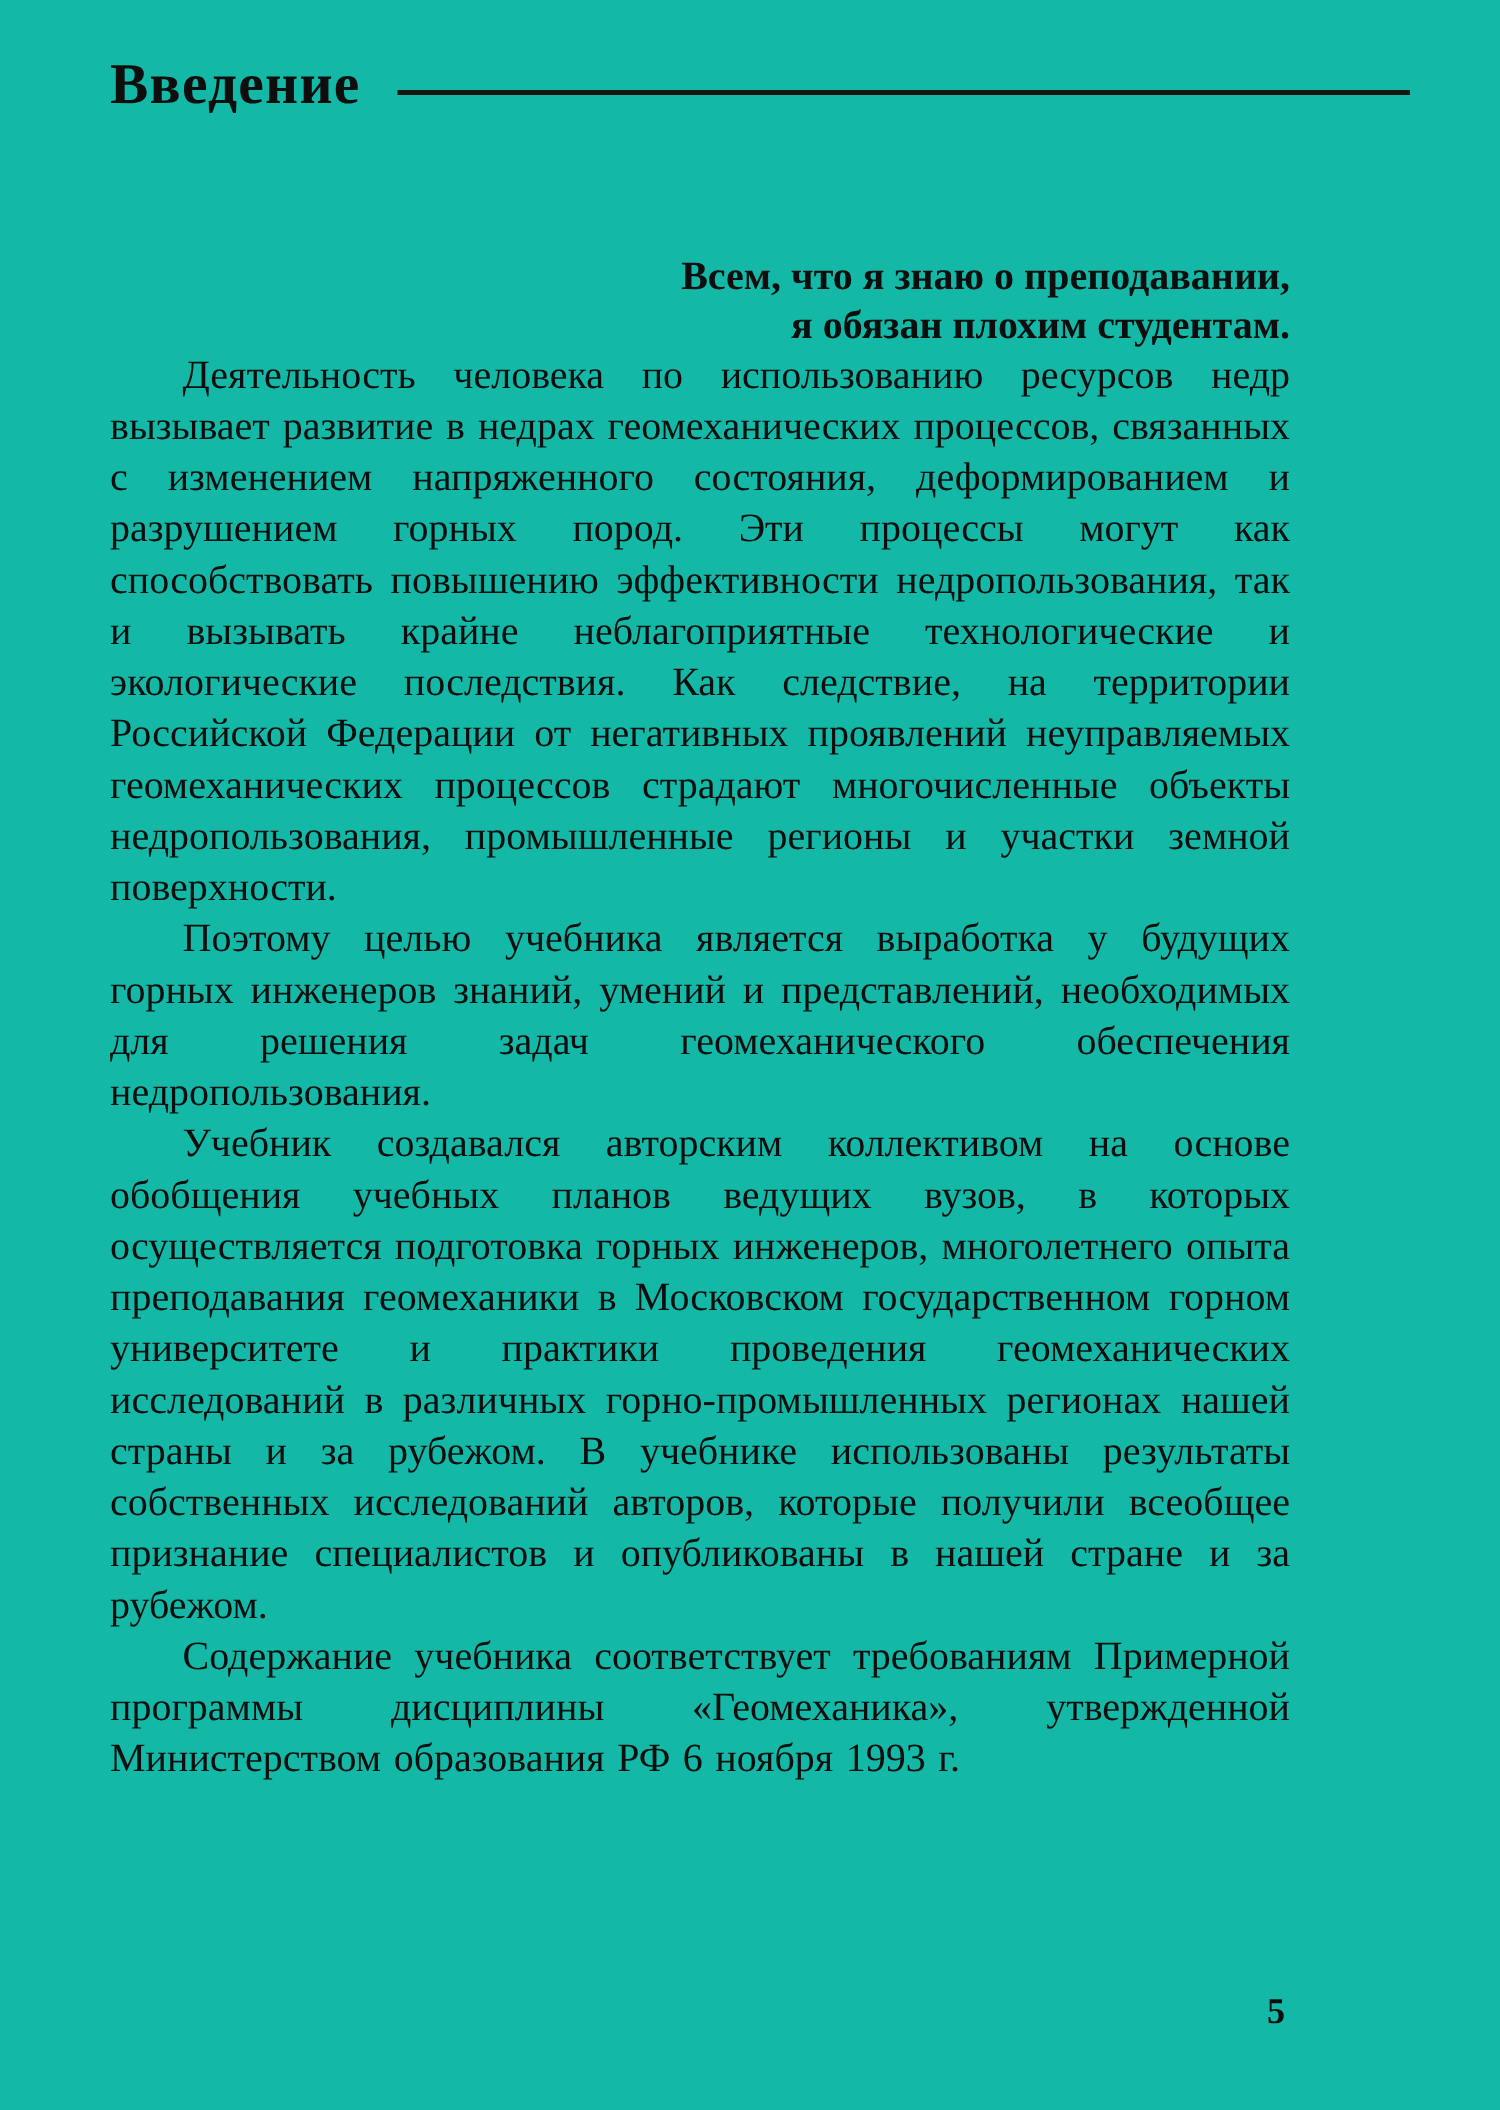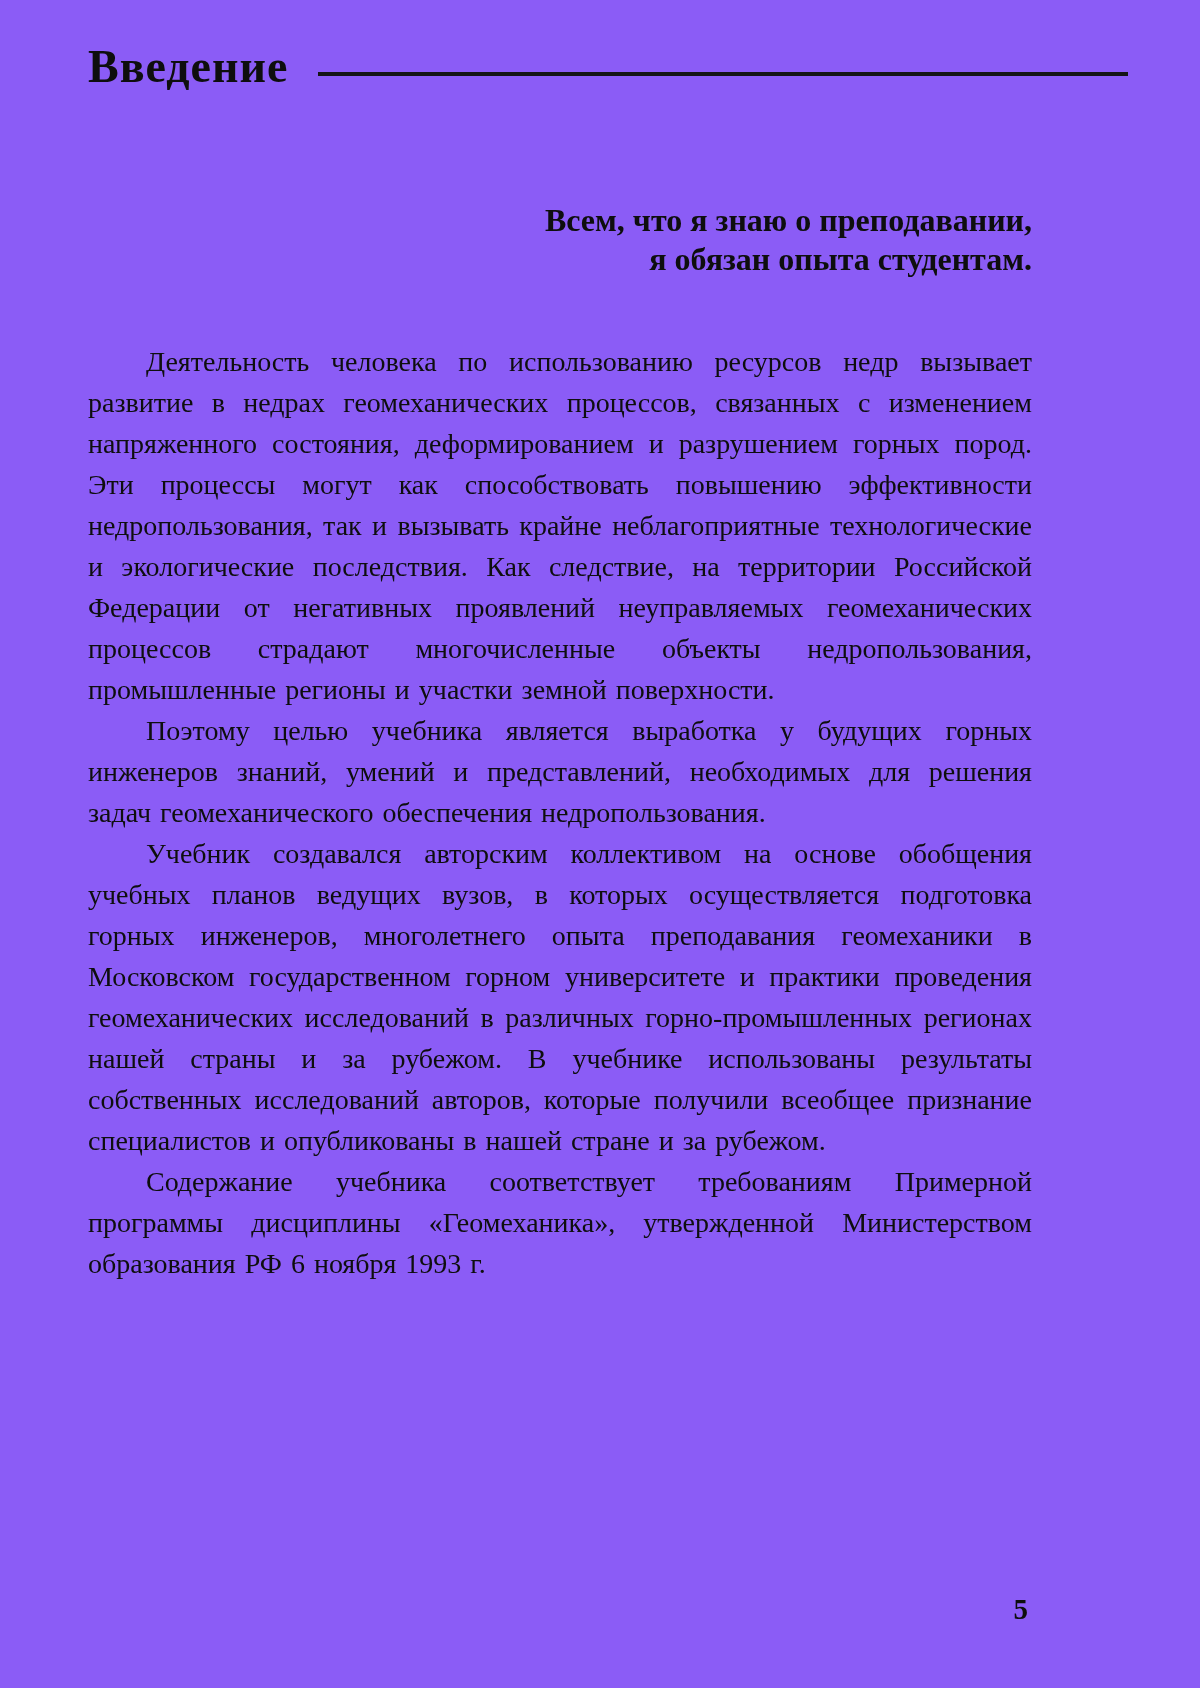--- a/index.html
+++ b/index.html
@@ -10,21 +10,21 @@
   body {
     width: 1200px;
     height: 1688px;
     position: relative;
     font-family: "Liberation Serif", serif;
     color: #0e0e0e;
   }
   .page {
     position: absolute;
     inset: 0;
-    background: #8b5cf6;
+    background: #14b8a6;
     overflow: hidden;
   }
 
   
   .heading-row {
     display: flex;
     align-items: center;
     padding-top: 40px;
     margin-left: 88px;
     margin-right: 72px;
@@ -54,24 +54,23 @@
     font-weight: bold;
   }
   .epigraph-author {
     font-style: italic;
     font-weight: bold;
     margin-top: 8px;
   }
 
   
   .body-text {
-    margin-top: 62px;
     margin-left: 88px;
     width: 944px;
-    font-size: 28px;
+    font-size: 32px;
     line-height: 41px;
     text-align: justify;
     word-spacing: 2px;
   }
   .body-text p {
     margin: 0;
     text-indent: 58px;
   }
 
   
@@ -88,21 +87,21 @@
 
 <div class="page">
 
   <div class="heading-row">
     <h1 class="chapter-title">Введение</h1>
     <div class="heading-rule"></div>
   </div>
 
   <div class="epigraph">
     <div>Всем, что я знаю о преподавании,</div>
-    <div>я обязан опыта студентам.</div>
+    <div>я обязан плохим студентам.</div>
   </div>
 
   <div class="body-text">
     <p>Деятельность человека по использованию ресурсов недр вызывает развитие в недрах геомеханических процессов, связанных с изменением напряженного состояния, деформированием и разрушением горных пород. Эти процессы могут как способствовать повышению эффективности недропользования, так и вызывать крайне неблагоприятные технологические и экологические последствия. Как следствие, на территории Российской Федерации от негативных проявлений неуправляемых геомеханических процессов страдают многочисленные объекты недропользования, промышленные регионы и участки земной поверхности.</p>
     <p>Поэтому целью учебника является выработка у будущих горных инженеров знаний, умений и представлений, необходимых для решения задач геомеханического обеспечения недропользования.</p>
     <p>Учебник создавался авторским коллективом на основе обобщения учебных планов ведущих вузов, в которых осуществляется подготовка горных инженеров, многолетнего опыта преподавания геомеханики в Московском государственном горном университете и практики проведения геомеханических исследований в различных горно-промышленных регионах нашей страны и за рубежом. В учебнике использованы результаты собственных исследований авторов, которые получили всеобщее признание специалистов и опубликованы в нашей стране и за рубежом.</p>
     <p>Содержание учебника соответствует требованиям Примерной программы дисциплины «Геомеханика», утвержденной Министерством образования РФ 6 ноября 1993 г.</p>
   </div>
 
   <div class="page-number">5</div>

